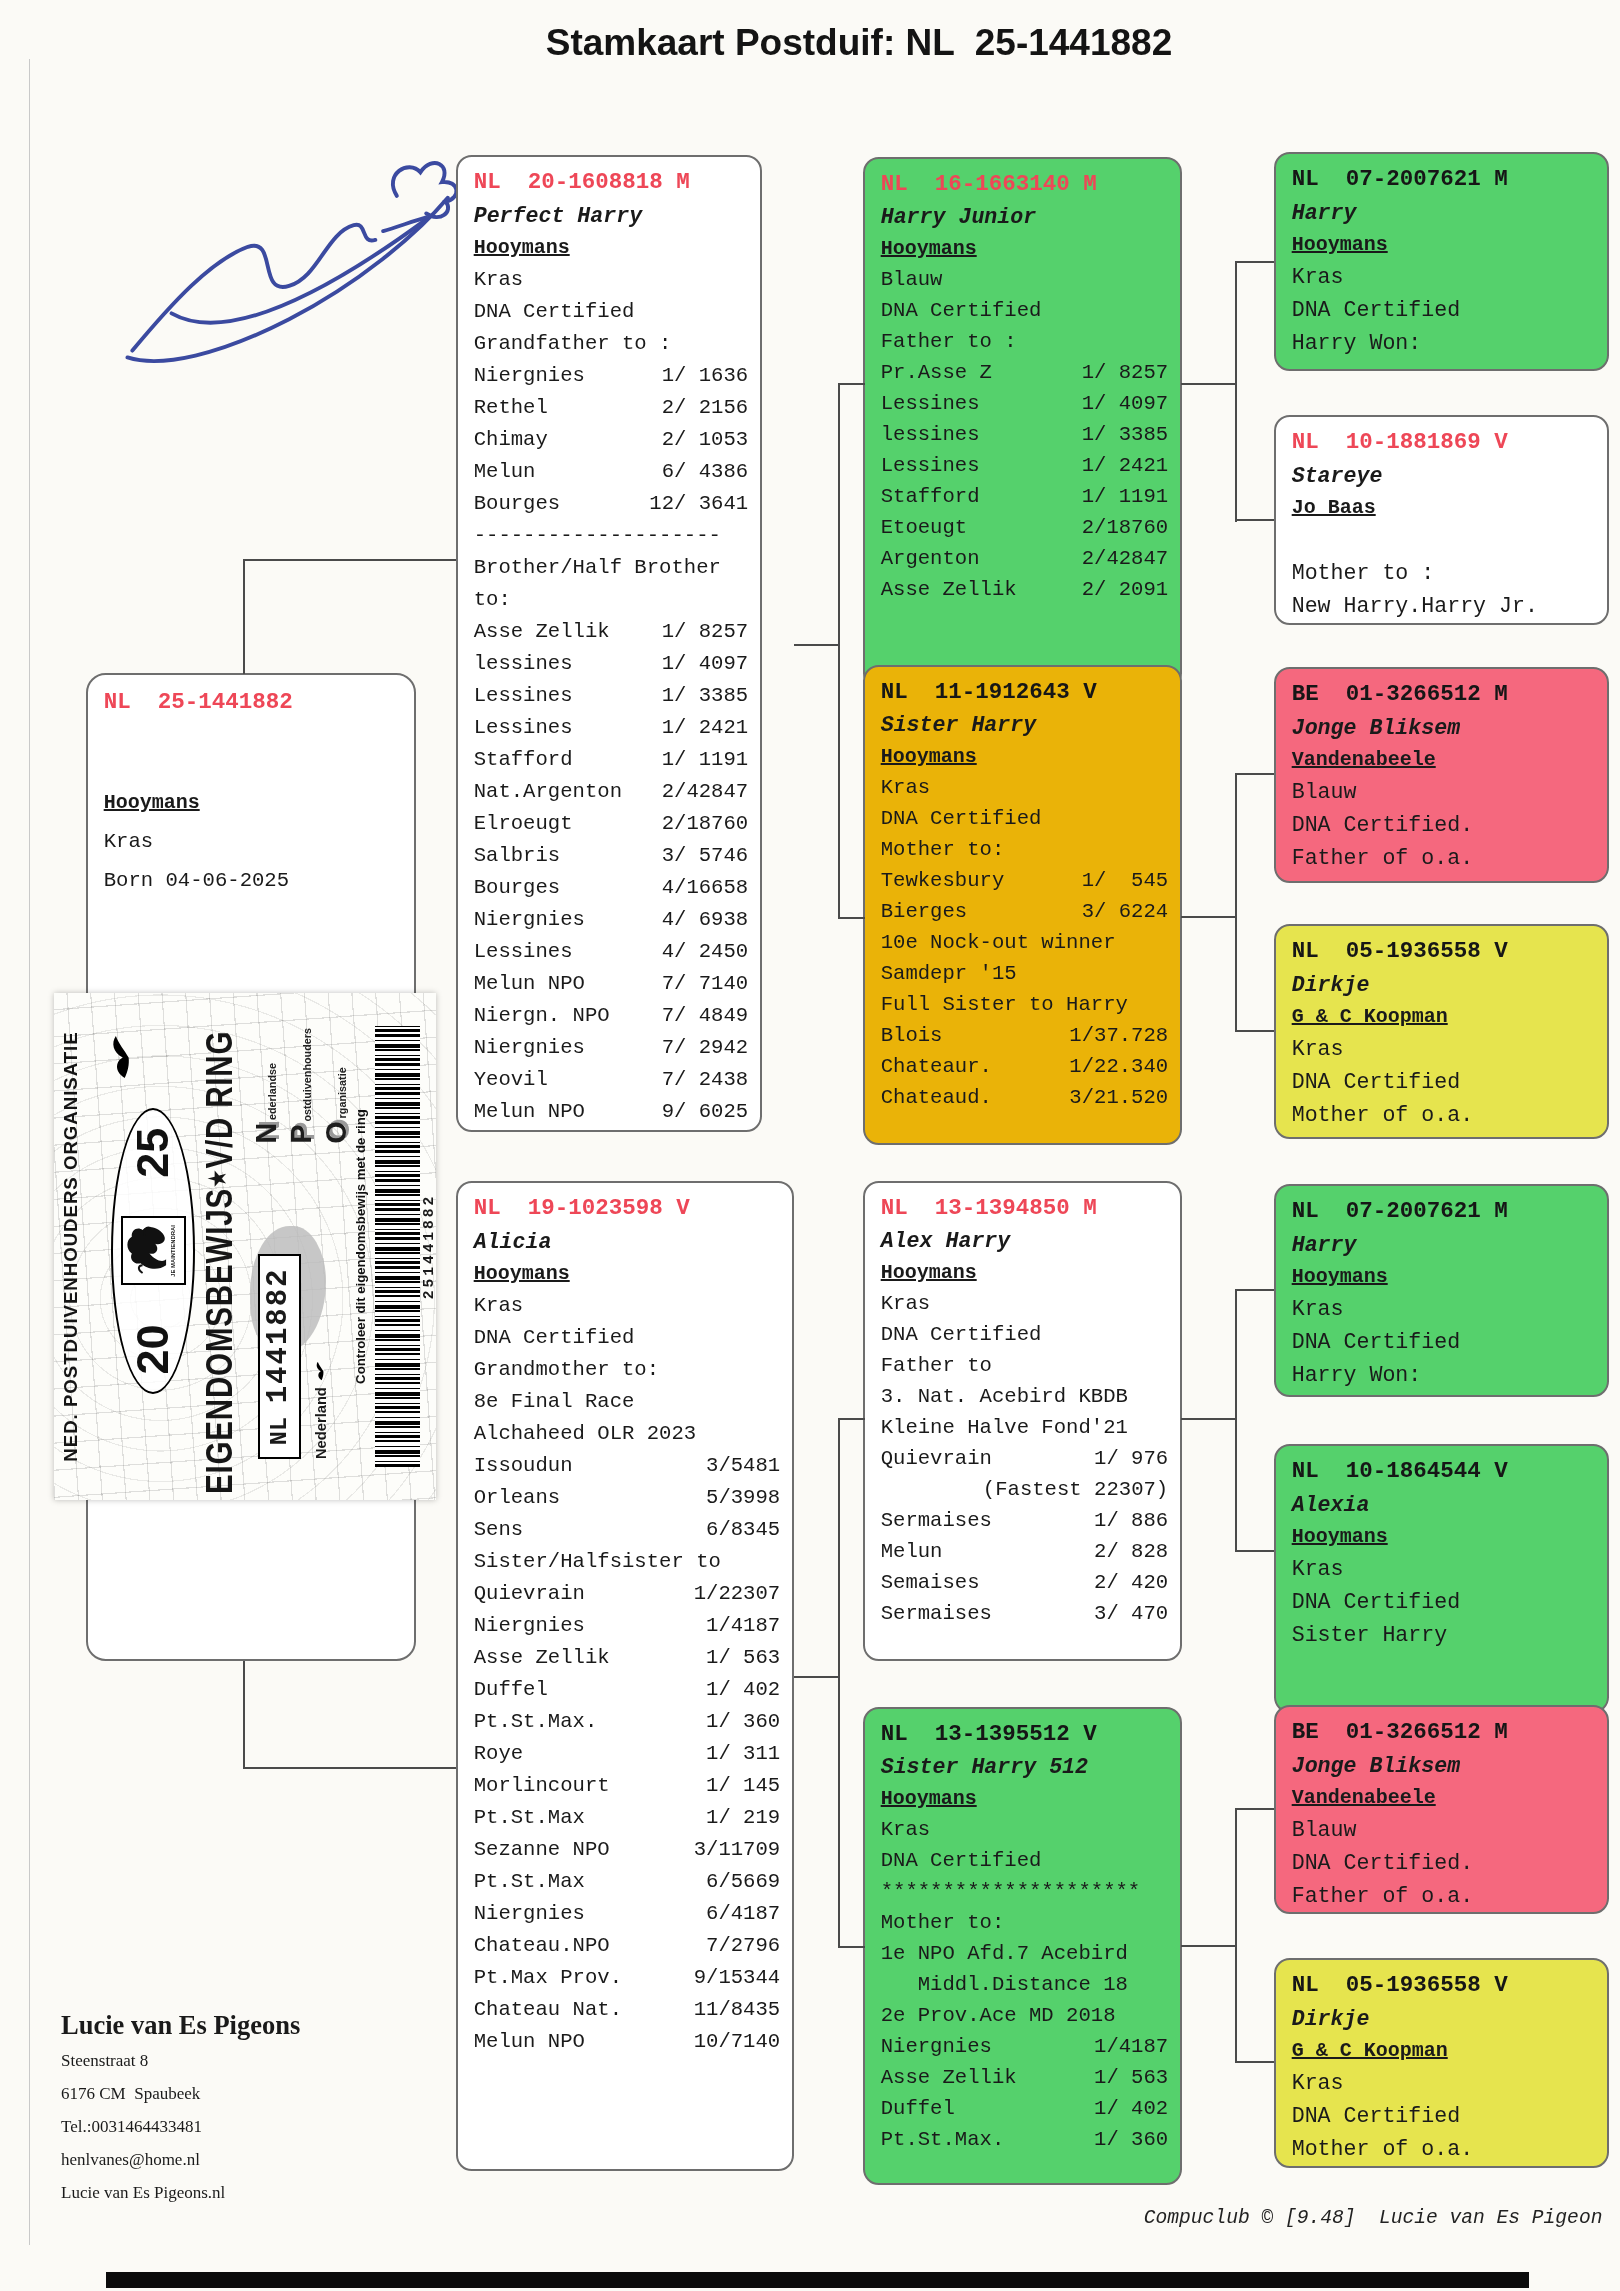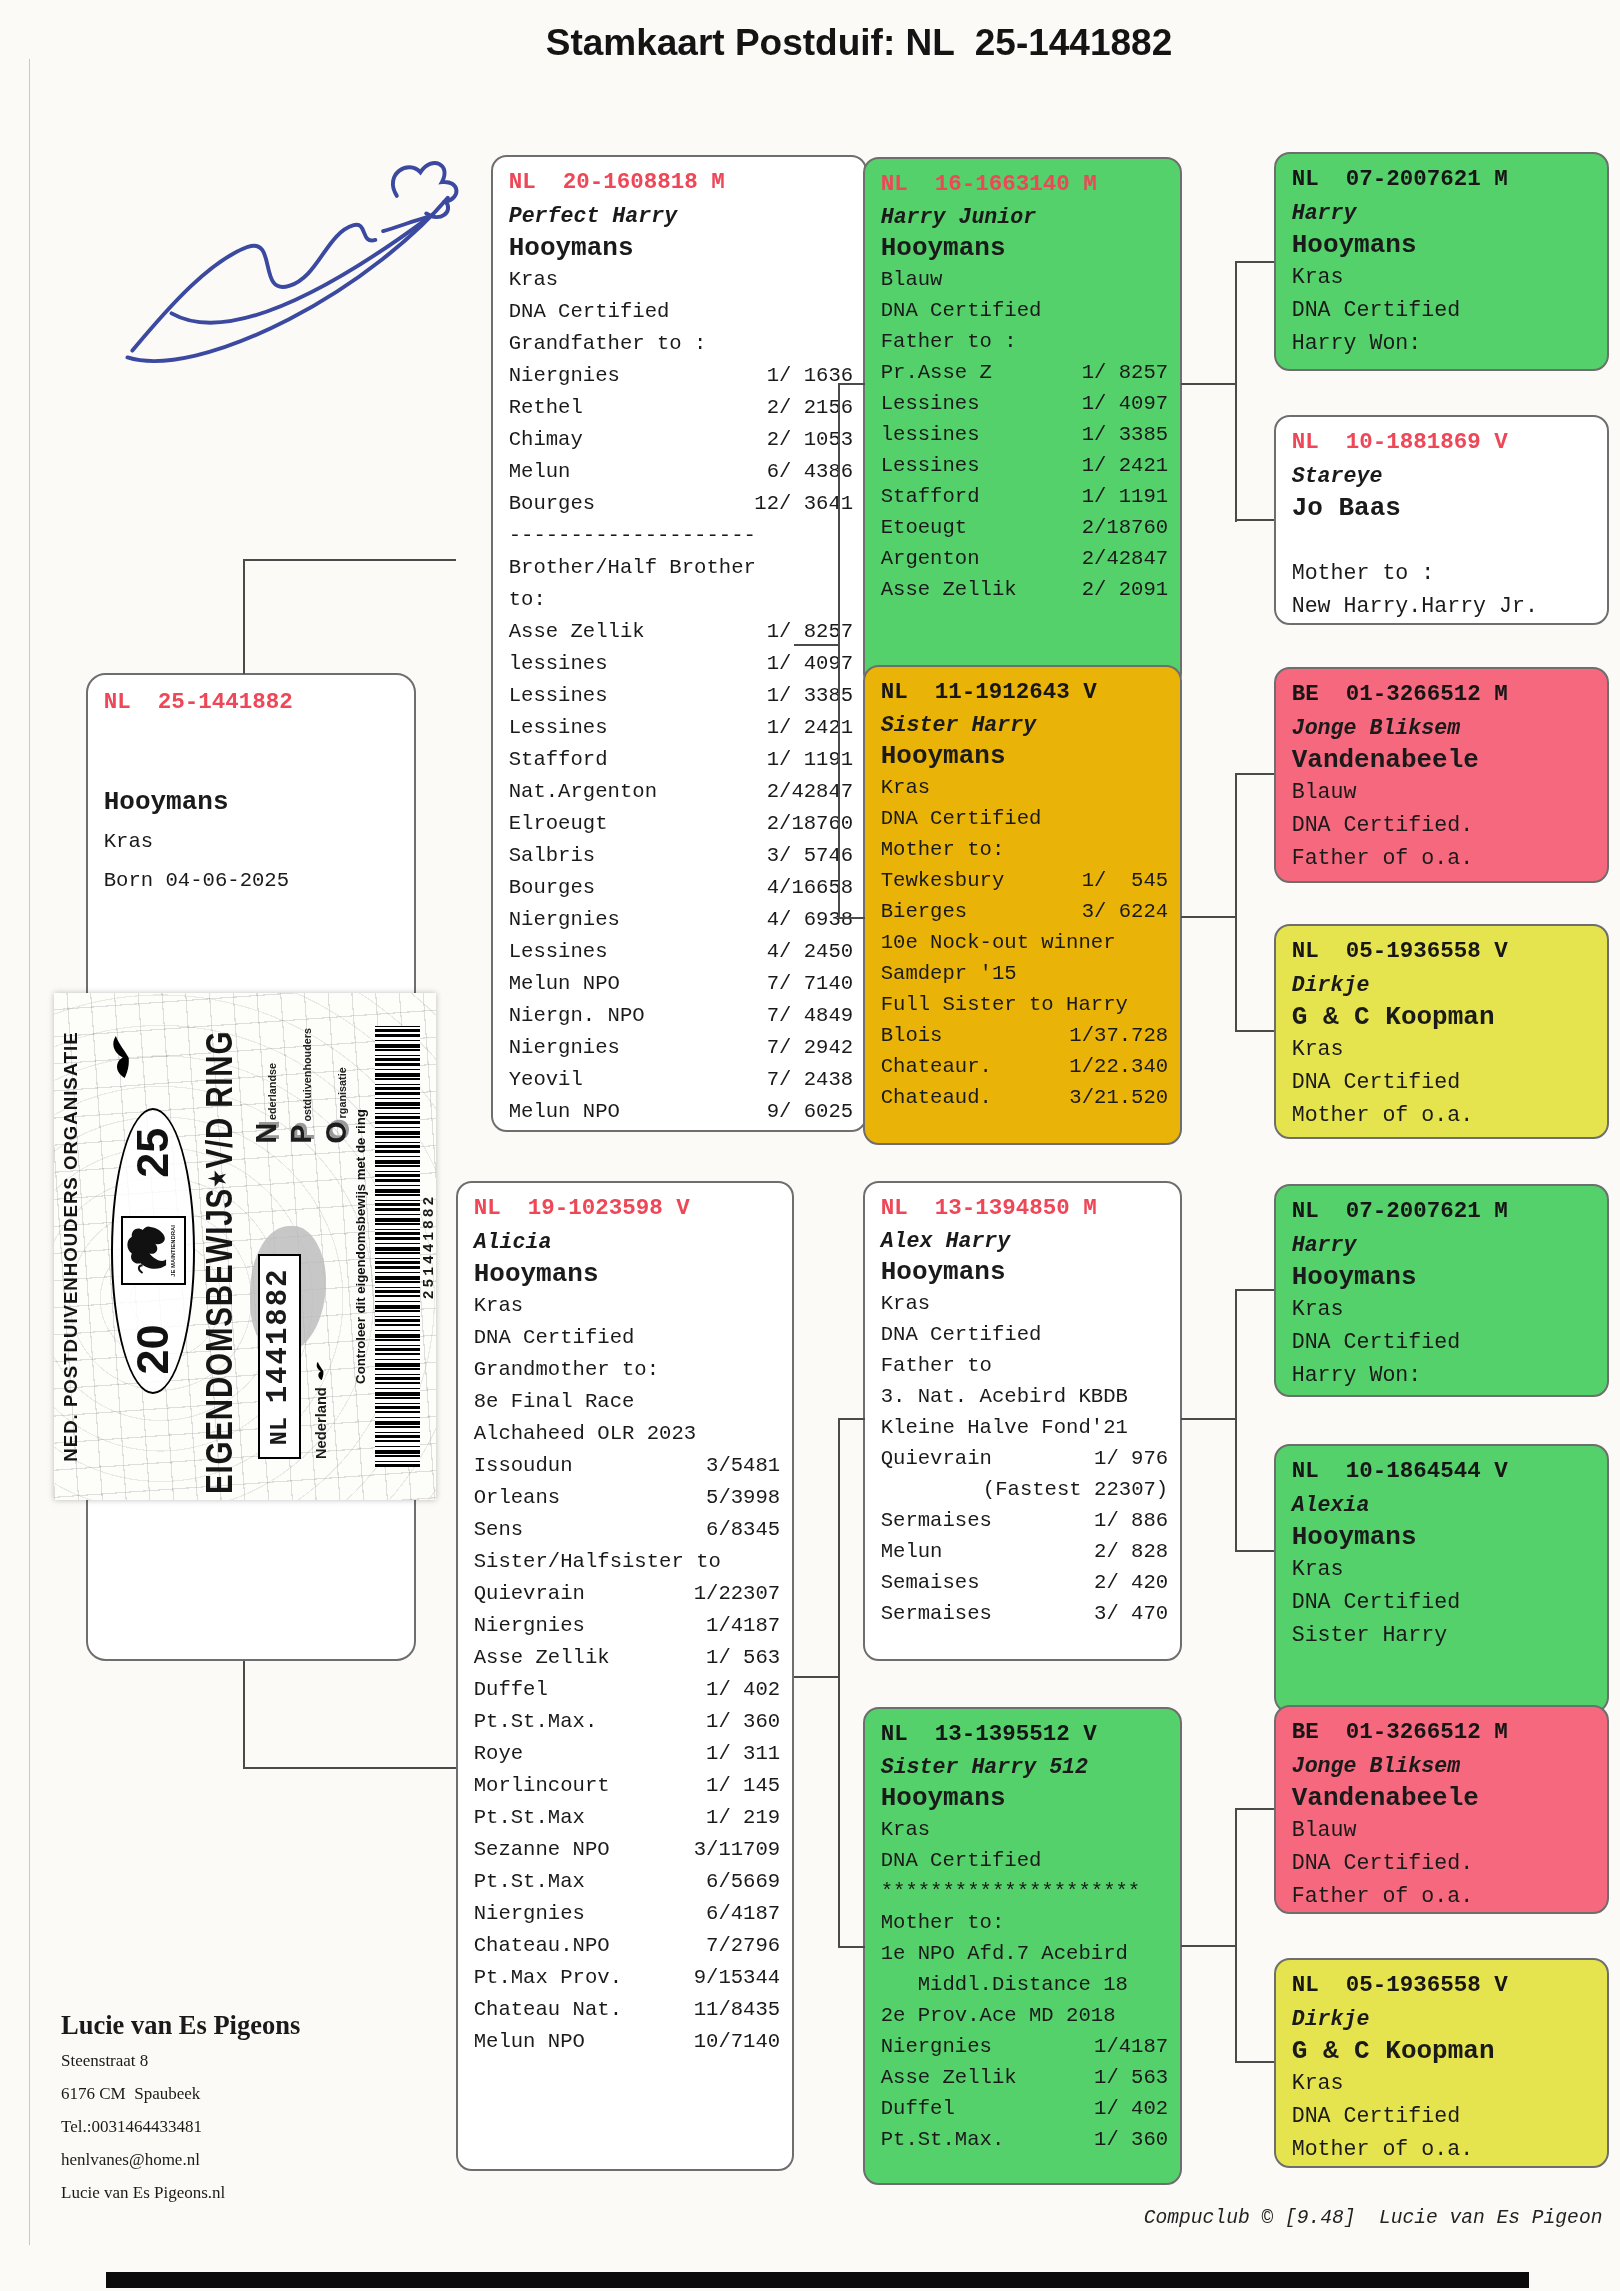--- a/index.html
+++ b/index.html
@@ -18,28 +18,28 @@
     font-family:"Liberation Sans","DejaVu Sans",sans-serif;
     font-size:37px;font-weight:bold;color:#141414;white-space:pre;
   }
   
   .pbox{
     position:absolute;background:#fff;border:2px solid #6e6e6e;border-radius:15.7px;
     padding:7.8px 11.8px 0 15.7px;box-sizing:border-box;overflow:hidden;
   }
   .ring{font-size:22.5px;font-weight:bold;white-space:pre;line-height:35px;}
   .pname{font-size:21.6px;font-weight:bold;font-style:italic;white-space:pre;line-height:32px;min-height:32px;}
-  .breeder{font-size:26px;font-weight:bold;white-space:pre;line-height:32px;min-height:32px;}
+  .breeder{font-size:20px;font-weight:bold;white-space:pre;line-height:32px;min-height:32px;text-decoration:underline;}
   .line{font-size:20.6px;line-height:32px;min-height:32px;white-space:pre;}
   .line.row{display:flex;justify-content:space-between;}
   
   .b-subject{left:86px;top:673px;width:330px;height:988px;border-radius:19.6px;}
   .b-subject .line,.b-subject .ring,.b-subject .breeder{line-height:39px;min-height:39px;}
   .b-subject .pname{min-height:61px;}
-  .b-father{left:456px;top:155px;width:376px;height:977px;margin-left:35px;}
+  .b-father{left:456px;top:155px;width:306px;height:977px;}
   .b-mother{left:456px;top:1181px;width:338px;height:990px;}
   .b-gp1{left:863px;top:157px;width:319px;height:532px;}
   .b-gp2{left:863px;top:665px;width:319px;height:480px;}
   .b-gp3{left:863px;top:1181px;width:319px;height:480px;}
   .b-gp4{left:863px;top:1707px;width:319px;height:478px;}
   .b-gp1 .line,.b-gp2 .line,.b-gp3 .line,.b-gp4 .line,
   .b-gp1 .pname,.b-gp2 .pname,.b-gp3 .pname,.b-gp4 .pname,
   .b-gp1 .breeder,.b-gp2 .breeder,.b-gp3 .breeder,.b-gp4 .breeder{line-height:31px;min-height:31px;}
   .b-ggp1{left:1274px;top:152px;width:335px;height:219px;}
   .b-ggp2{left:1274px;top:415px;width:335px;height:210px;}

